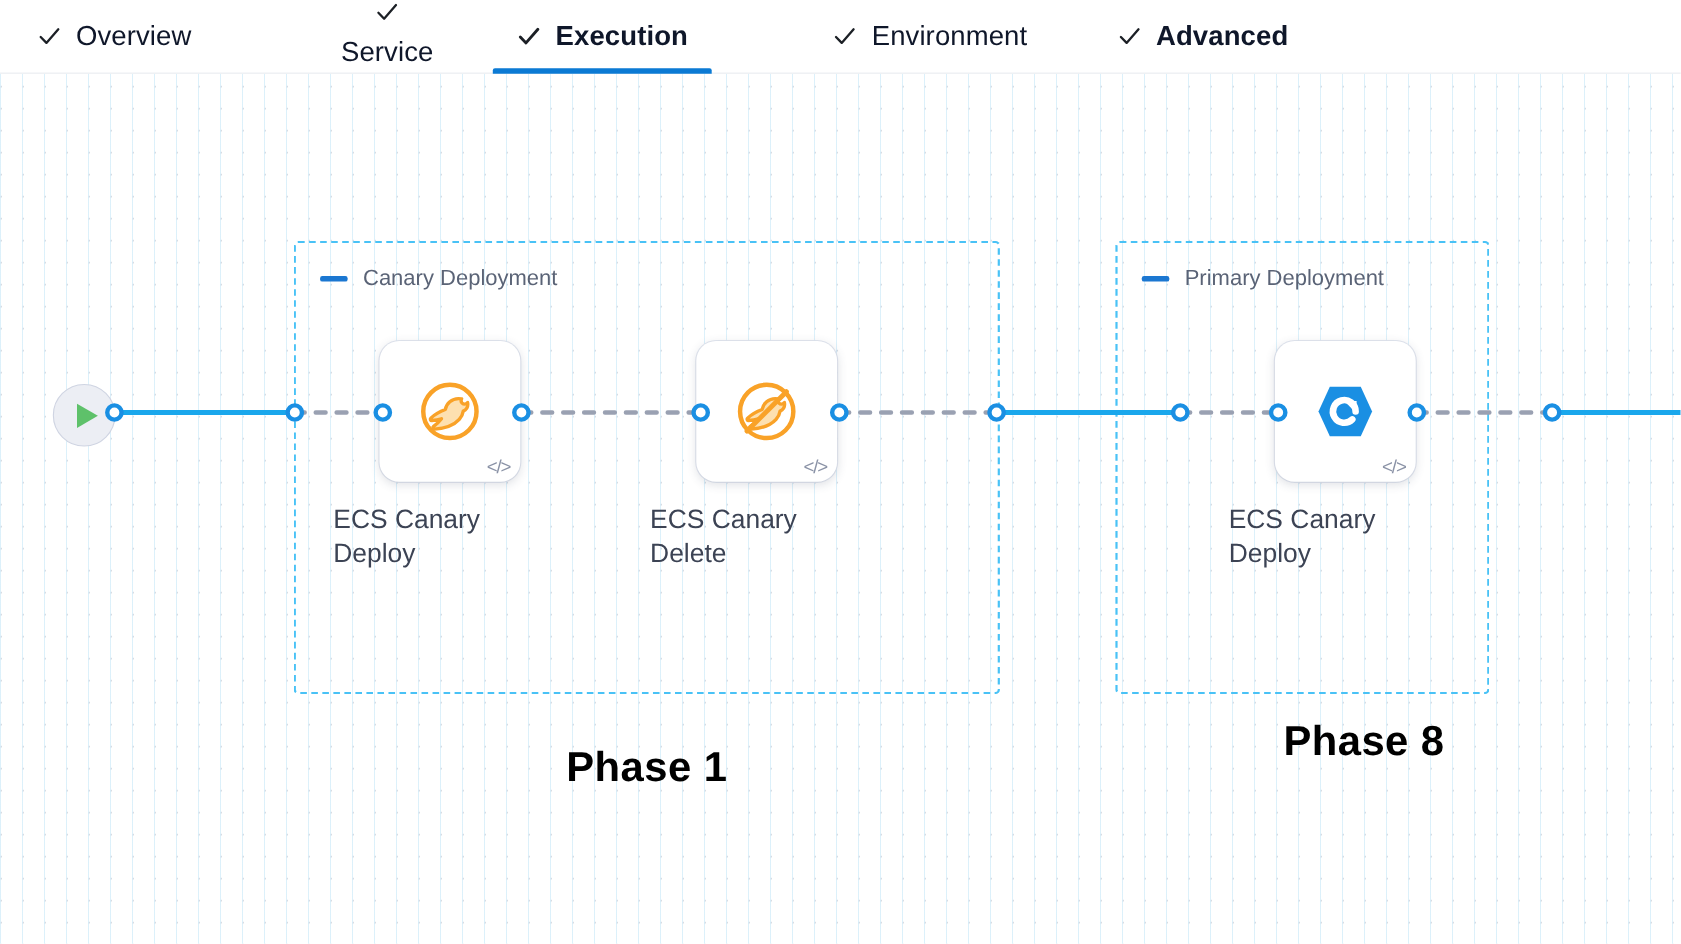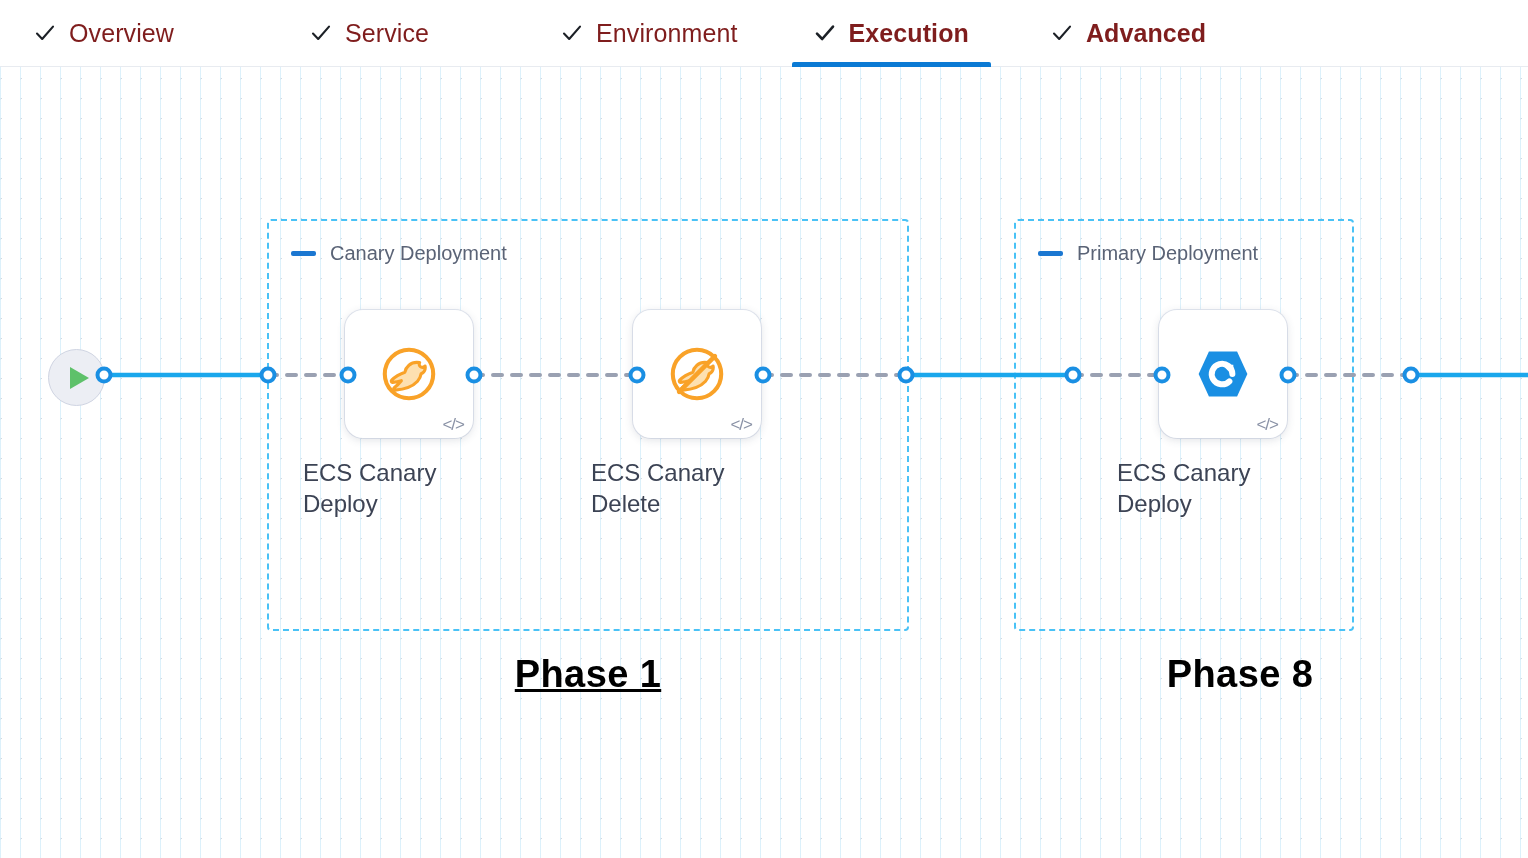--- a/index.html
+++ b/index.html
@@ -48,36 +48,36 @@
     width: 22px;
     height: 22px;
     align-items: center;
     justify-content: center;
     flex: none;
   }
   .tab .tab-check svg { display: block; }
   .tab .tab-label {
     font-size: 25px;
     line-height: 1;
-    color: #7f1d1d;
+    color: #0f172a;
     letter-spacing: 0.1px;
     white-space: nowrap;
   }
   .tab.is-active .tab-label { font-weight: 700; }
   .tab.is-active::after {
     content: "";
     position: absolute;
     left: 0; right: 0;
     bottom: 0;
     height: 5px;
     background: #0b7ad4;
     border-radius: 2px 2px 0 0;
   }
   .tab.t-overview  { padding-left: 34px; }
-  .tab.t-service    { margin-left: 92px; }
+  .tab.t-service    { margin-left: 92px; flex-direction: column; }
   .tab.t-env        { margin-left: 88px; }
   .tab.t-exec       { margin-left: 32px; }
   .tab.t-adv        { margin-left: 38px; font-weight: bold; }
 
   
   .canvas {
     position: absolute;
     left: 0; top: 67px;
     width: 1528px;
     height: 791px;
@@ -131,21 +131,21 @@
   
   .phase-caption {
     position: absolute;
     font-size: 38px;
     font-weight: 700;
     color: #000000;
     letter-spacing: 0.4px;
     white-space: nowrap;
     text-align: center;
   }
-  #phase-1 { left: 267px; top: 586px; width: 642px; text-decoration: underline; }
+  #phase-1 { left: 267px; top: 610px; width: 642px; }
   #phase-2 { left: 1070px; top: 586px; width: 340px; }
 
   
   .edges {
     position: absolute;
     left: 0; top: 0;
     width: 1528px; height: 791px;
     pointer-events: none;
   }
 
@@ -249,36 +249,36 @@
 
     <div class="tab t-service">
       <span class="tab-check">
         <svg width="22" height="22" viewBox="0 0 22 22">
             <path d="M3 11.6 L8.2 17 L19 4.6" fill="none" stroke="#1c2026" stroke-width="2.1" stroke-linecap="round" stroke-linejoin="round"></path>
           </svg>
       </span>
       <span class="tab-label">Service</span>
     </div>
 
+    <div class="tab t-exec is-active">
+      <span class="tab-check">
+        <svg width="22" height="22" viewBox="0 0 22 22">
+            <path d="M3 11.6 L8.2 17 L19 4.6" fill="none" stroke="#1c2026" stroke-width="2.6" stroke-linecap="round" stroke-linejoin="round"></path>
+          </svg>
+      </span>
+      <span class="tab-label">Execution</span>
+    </div>
+
     <div class="tab t-env">
       <span class="tab-check">
         <svg width="22" height="22" viewBox="0 0 22 22">
             <path d="M3 11.6 L8.2 17 L19 4.6" fill="none" stroke="#1c2026" stroke-width="2.1" stroke-linecap="round" stroke-linejoin="round"></path>
           </svg>
       </span>
       <span class="tab-label">Environment</span>
-    </div>
-
-    <div class="tab t-exec is-active">
-      <span class="tab-check">
-        <svg width="22" height="22" viewBox="0 0 22 22">
-            <path d="M3 11.6 L8.2 17 L19 4.6" fill="none" stroke="#1c2026" stroke-width="2.6" stroke-linecap="round" stroke-linejoin="round"></path>
-          </svg>
-      </span>
-      <span class="tab-label">Execution</span>
     </div>
 
     <div class="tab t-adv">
       <span class="tab-check">
         <svg width="22" height="22" viewBox="0 0 22 22">
             <path d="M3 11.6 L8.2 17 L19 4.6" fill="none" stroke="#1c2026" stroke-width="2.1" stroke-linecap="round" stroke-linejoin="round"></path>
           </svg>
       </span>
       <span class="tab-label">Advanced</span>
     </div>

